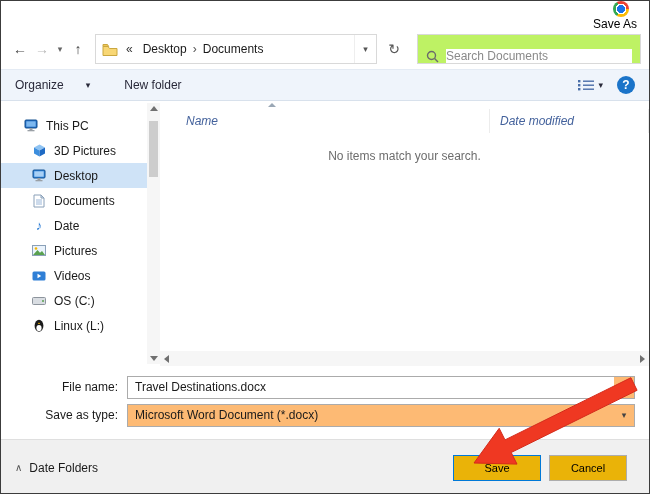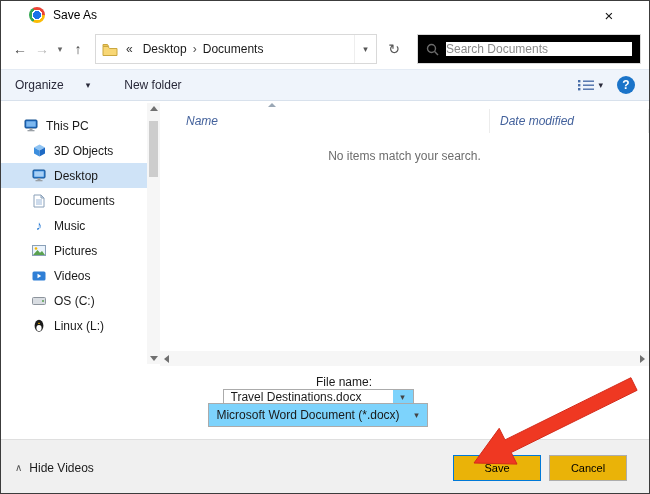--- a/index.html
+++ b/index.html
@@ -1,41 +1,41 @@
 <!DOCTYPE html>
 <html><head>
 <meta charset="utf-8">
 <style>
   * { margin:0; padding:0; box-sizing:border-box; }
   html,body { background:#fff; }
   body { font-family:"Liberation Sans", sans-serif; font-size:12px; color:#1a1a1a; }
   .dialog { position:relative; width:650px; height:494px; background:#fff; border:1px solid #3c3c3c; overflow:hidden; }
 
   
-  .titlebar { height:28px; display:flex; align-items:center; padding:0 28px; background:#fff; }
+  .titlebar { height:28px; display:flex; align-items:flex-end; padding:0 12px; background:#fff;flex-direction:column; }
   .chrome-icon { width:16px; height:16px; border-radius:50%; margin-right:8px; flex:none;
     background:
       radial-gradient(circle at 50% 50%, #1a73e8 0 4px, #fff 4px 5.5px, rgba(0,0,0,0) 5.5px),
       conic-gradient(from -30deg, #ea4335 0 120deg, #fbbc05 0 240deg, #34a853 0 360deg); }
   .title-text { font-size:12px; color:#000; }
   .close-btn { margin-left:auto; font-size:15px; color:#111; width:24px; text-align:center; cursor:default; }
 
   
   .navbar { height:40px; display:flex; align-items:center; padding:0 8px; background:#fff; }
   .nav-btn { width:22px; height:24px; display:flex; align-items:center; justify-content:center; font-size:14px; color:#444; }
   .nav-btn.disabled { color:#b9b9b9; }
   .nav-chevron { width:14px; font-size:9px; color:#666; text-align:center; }
   .addressbar { display:flex; align-items:center; height:30px; border:1px solid #d9d9d9; margin-left:6px; width:282px; background:#fff; }
   .crumb-folder { margin:0 4px 0 6px; display:flex; }
   .crumb-overflow { color:#333; margin:0 4px; }
   .crumb { padding:0 6px; color:#1a1a1a; white-space:nowrap; }
   .crumb-sep { color:#555; font-size:12px; }
   .address-chevron { margin-left:auto; width:22px; text-align:center; font-size:9px; color:#555; border-left:1px solid #eee; height:100%; line-height:28px; }
   .refresh-btn { width:34px; height:30px; display:flex; align-items:center; justify-content:center; font-size:14px; color:#555; }
-  .searchbox { display:flex; align-items:center; height:30px; border:1px solid #d9d9d9; flex:1; margin-left:6px; background:#000000; padding:0 8px; }
+  .searchbox { display:flex; align-items:flex-end; height:30px; border:1px solid #d9d9d9; flex:1; margin-left:6px; background:#bef264; padding:0 8px; }
   .searchbox svg { flex:none; margin-right:7px; }
   .search-input { border:none; outline:none; flex:1; font-size:12px; color:#333; font-family:"Liberation Sans",sans-serif; }
   .search-input::placeholder { color:#8a8a8a; }
 
   
   .toolbar { height:32px; background:#eff4fb; border-top:1px solid #e4ebf4; border-bottom:1px solid #d8e1ec; display:flex; align-items:center; padding:0 14px; color:#29293a; }
   .tool-item { display:flex; align-items:center; gap:22px; margin-right:34px; }
   .tool-chevron { font-size:9px; color:#29293a; }
   .toolbar-right { margin-left:auto; display:flex; align-items:center; gap:14px; }
   .views-btn { display:flex; align-items:center; gap:4px; }
@@ -60,23 +60,23 @@
   .sort-caret { position:absolute; top:2px; left:108px; width:0; height:0; border-left:4px solid transparent; border-right:4px solid transparent; border-bottom:4px solid #9aa7b5; }
   .main-header { display:flex; height:24px; margin-top:8px; color:#44629c; }
   .col { display:flex; align-items:center; padding-left:26px; border-right:1px solid #ececec;font-style:italic; }
   .col-name { width:330px; }
   .col-date { flex:1; padding-left:10px; }
   .empty-msg { position:absolute; top:48px; left:0; right:0; text-align:center; color:#6d6d6d; }
   .h-scrollbar { position:absolute; left:0; right:0; bottom:0; height:15px; background:#f6f6f6; display:flex; align-items:center; justify-content:space-between; padding:0 4px; }
 
   
   .fields { height:73px; padding-top:9px; background:#fff; }
-  .field-row { display:flex; align-items:center; height:24px; margin-bottom:4px; padding-right:14px;flex-direction:column; }
+  .field-row { display:flex; align-items:center; height:24px; margin-bottom:4px; padding-right:14px; }
   .field-label { width:126px; text-align:right; padding-right:9px; color:#1a1a1a; }
-  .combo { flex:1; height:23px; border:1px solid #ababab; background:#7dd3fc; display:flex; align-items:center; }
+  .combo { flex:1; height:23px; border:1px solid #ababab; background:#fdba74; display:flex; align-items:center; }
   .combo input { flex:1; border:none; outline:none; height:100%; padding:0 7px; font-size:12px; font-family:"Liberation Sans",sans-serif; color:#1a1a1a; }
   .combo .value { flex:1; padding:0 7px; }
   .combo .chevron { width:20px; text-align:center; font-size:9px; color:#444; }
 
   
   .footer { height:56px; background:#f0f0f0; border-top:1px solid #dfdfdf; display:flex; align-items:center; padding:0 22px 0 14px; }
   .hide-folders { display:flex; align-items:center; gap:7px; color:#1a1a1a; }
   .hide-caret { font-size:10px; color:#555; }
   .btn { height:26px; background:#eab308; border:1px solid #adadad; display:flex; align-items:center; justify-content:center; font-size:11px; color:#000; }
   .btn-save { width:88px; margin-left:auto; border-color:#0078d7; }
@@ -165,21 +165,21 @@
       </div>
 
       <div class="side-item child">
         <span class="ic">
           <svg width="13" height="13" viewBox="0 0 13 13">
               <polygon points="6.5,0.5 12,3.5 6.5,6.5 1,3.5" fill="#8fc3f2"></polygon>
               <polygon points="1,3.5 6.5,6.5 6.5,12.5 1,9.5" fill="#3c8ede"></polygon>
               <polygon points="12,3.5 6.5,6.5 6.5,12.5 12,9.5" fill="#1e6ac4"></polygon>
             </svg>
         </span>
-        <span>3D Objects</span>
+        <span>3D Pictures</span>
       </div>
 
       <div class="side-item child selected">
         <span class="ic">
           <svg width="14" height="13" viewBox="0 0 14 13">
               <rect x="1" y="1" width="12" height="8" rx="1" fill="#2f86e0" stroke="#14508f"></rect>
               <rect x="2.3" y="2.3" width="9.4" height="5.4" fill="#a9d0f5"></rect>
               <rect x="5.5" y="9" width="3" height="2" fill="#9aa0a6"></rect>
               <rect x="3.5" y="11" width="7" height="1.3" fill="#9aa0a6"></rect>
             </svg>
@@ -196,21 +196,21 @@
               <line x1="3" y1="8" x2="9" y2="8" stroke="#9ab6d8"></line>
               <line x1="3" y1="10" x2="9" y2="10" stroke="#9ab6d8"></line>
             </svg>
         </span>
         <span>Documents</span>
       </div>
 
 
       <div class="side-item child">
         <span class="ic music-glyph">♪</span>
-        <span>Music</span>
+        <span>Date</span>
       </div>
 
       <div class="side-item child">
         <span class="ic">
           <svg width="14" height="11" viewBox="0 0 14 11">
               <rect x="0.5" y="0.5" width="13" height="10" fill="#eaf3fc" stroke="#8aa0b8"></rect>
               <circle cx="4" cy="3.5" r="1.3" fill="#f4b400"></circle>
               <polygon points="1,10 5.5,5 8,7.8 10,6 13,10" fill="#59a14f"></polygon>
             </svg>
         </span>
@@ -275,31 +275,32 @@
 
   <div class="fields">
     <div class="field-row">
       <span class="field-label">File name:</span>
       <div class="combo">
         <input type="text" value="Travel Destinations.docx" style="">
         <span class="chevron">▾</span>
       </div>
     </div>
     <div class="field-row">
+      <span class="field-label">Save as type:</span>
       <div class="combo">
         <span class="value">Microsoft Word Document (*.docx)</span>
         <span class="chevron">▾</span>
       </div>
     </div>
   </div>
 
   <div class="footer">
     <div class="hide-folders">
       <span class="hide-caret">∧</span>
-      <span>Hide Videos</span>
+      <span>Date Folders</span>
     </div>
     <button class="btn btn-save">Save</button>
     <button class="btn btn-cancel">Cancel</button>
   </div>
 
   <svg class="arrow-overlay" viewBox="0 0 650 494">
     <polygon points="629.9,376.7 504.0,438.9 498.2,427.3 473,462 516.0,463.1 510.2,451.5 636.1,389.3" fill="#ef3822" stroke="#d42a1a" stroke-width="1"></polygon>
   </svg>
 
 </div>

